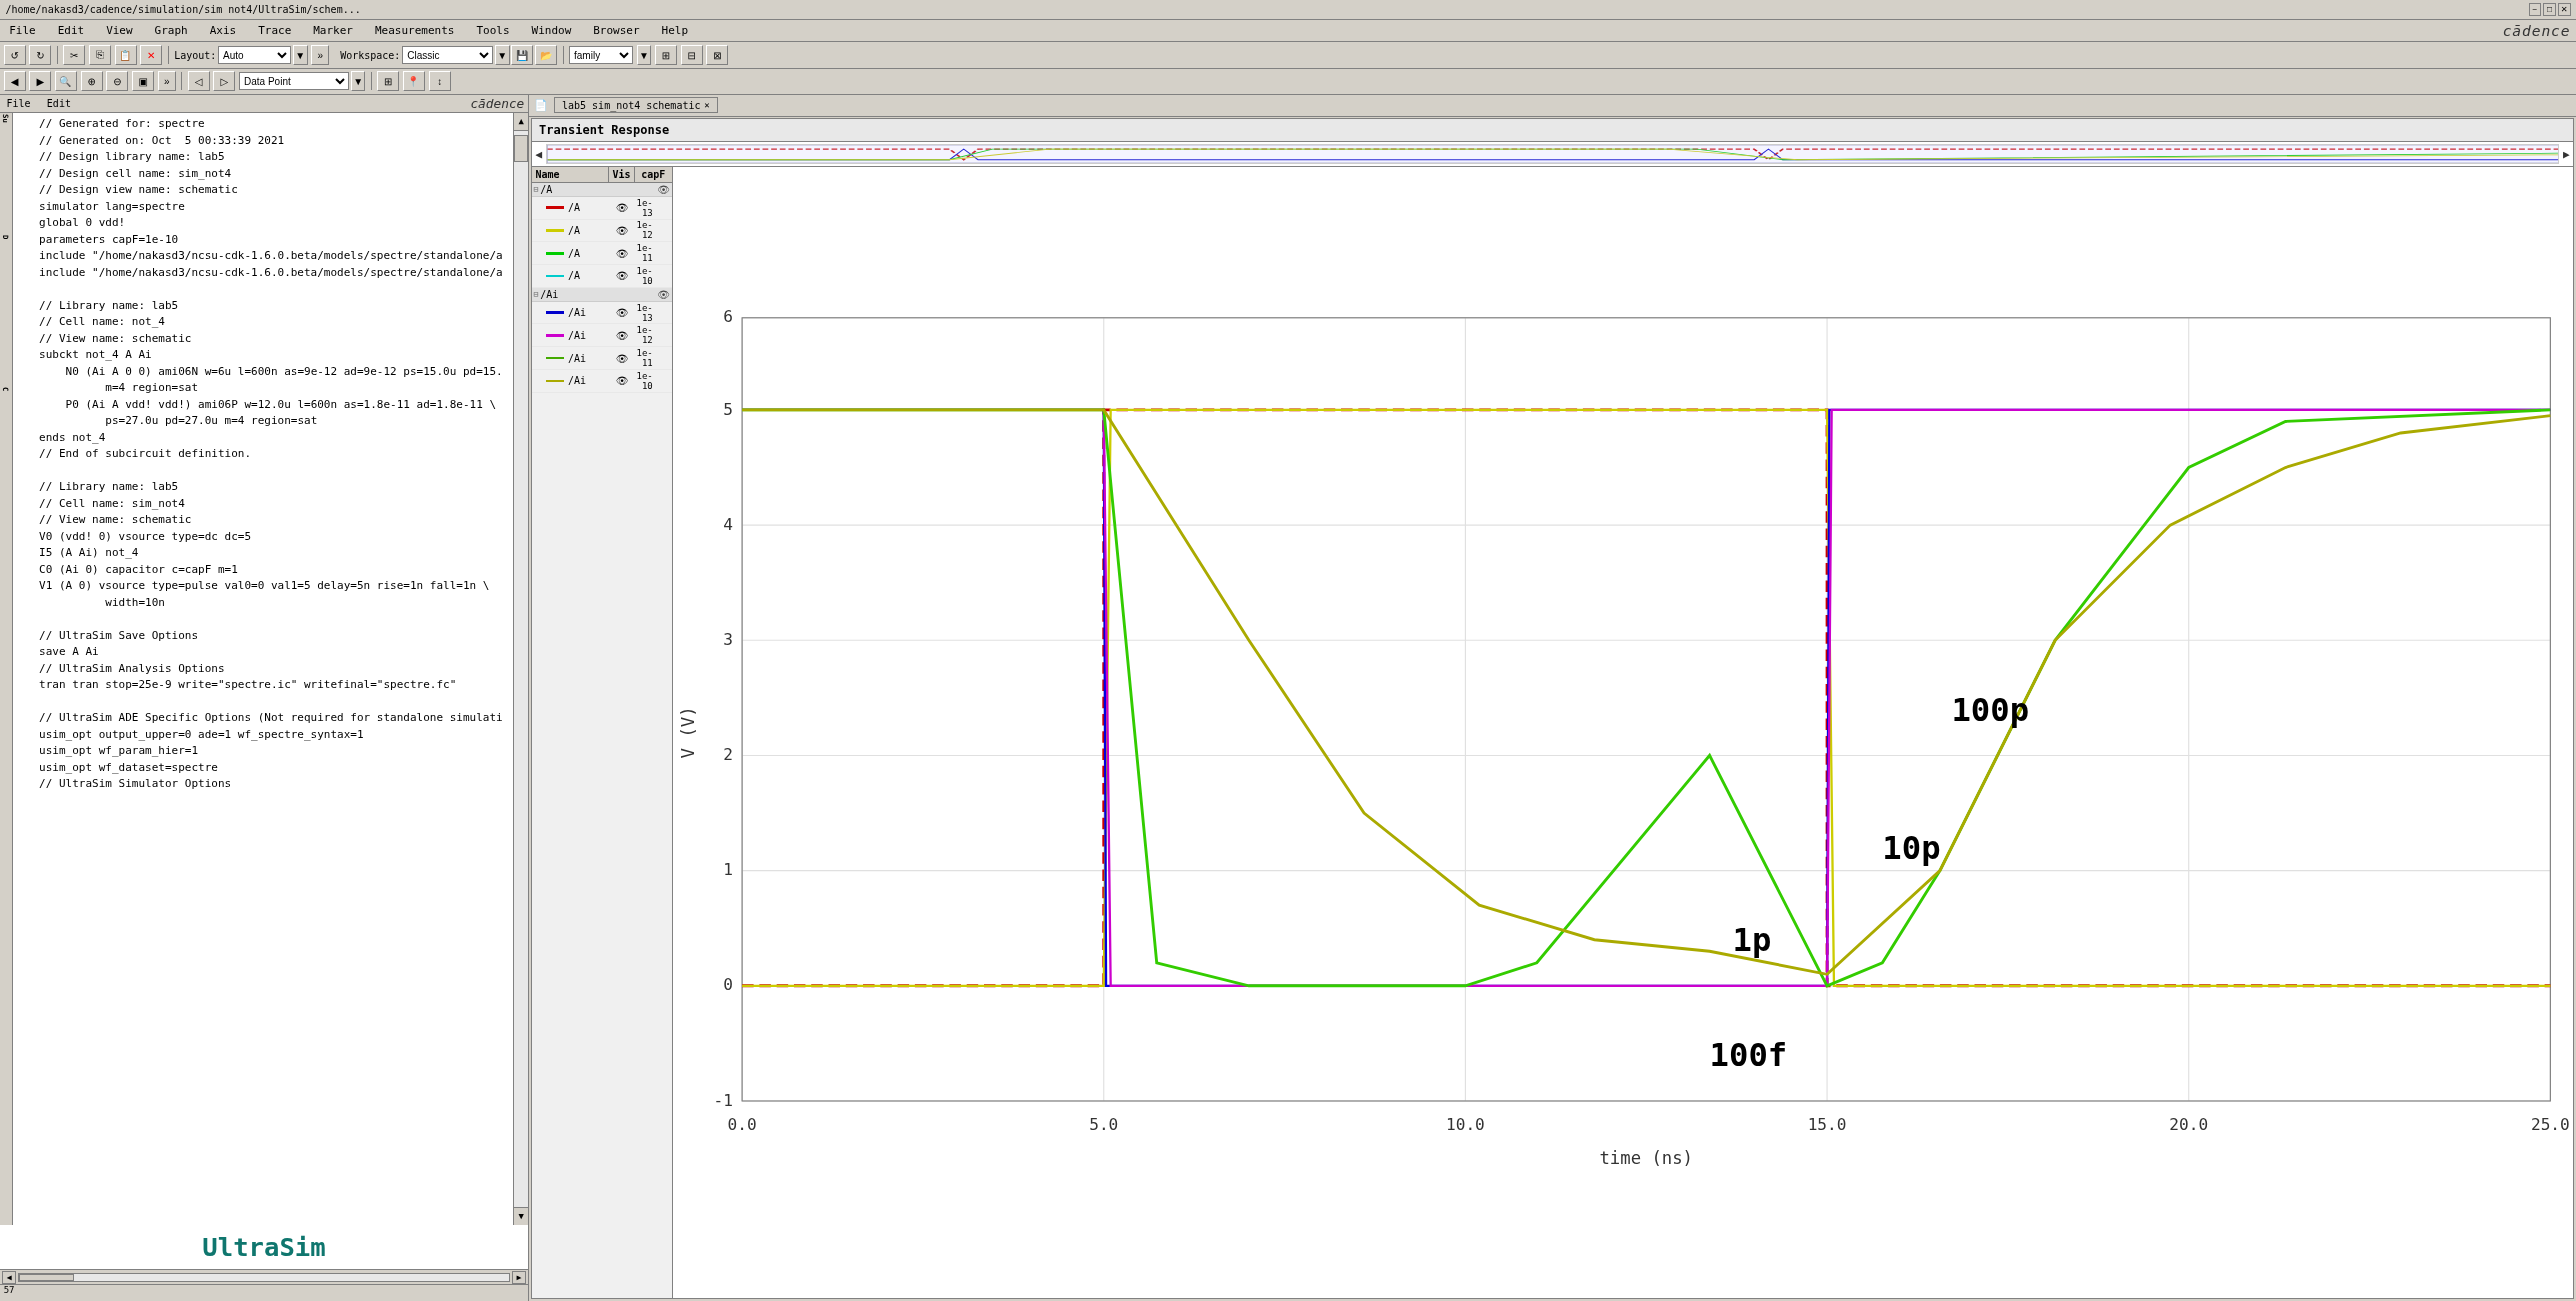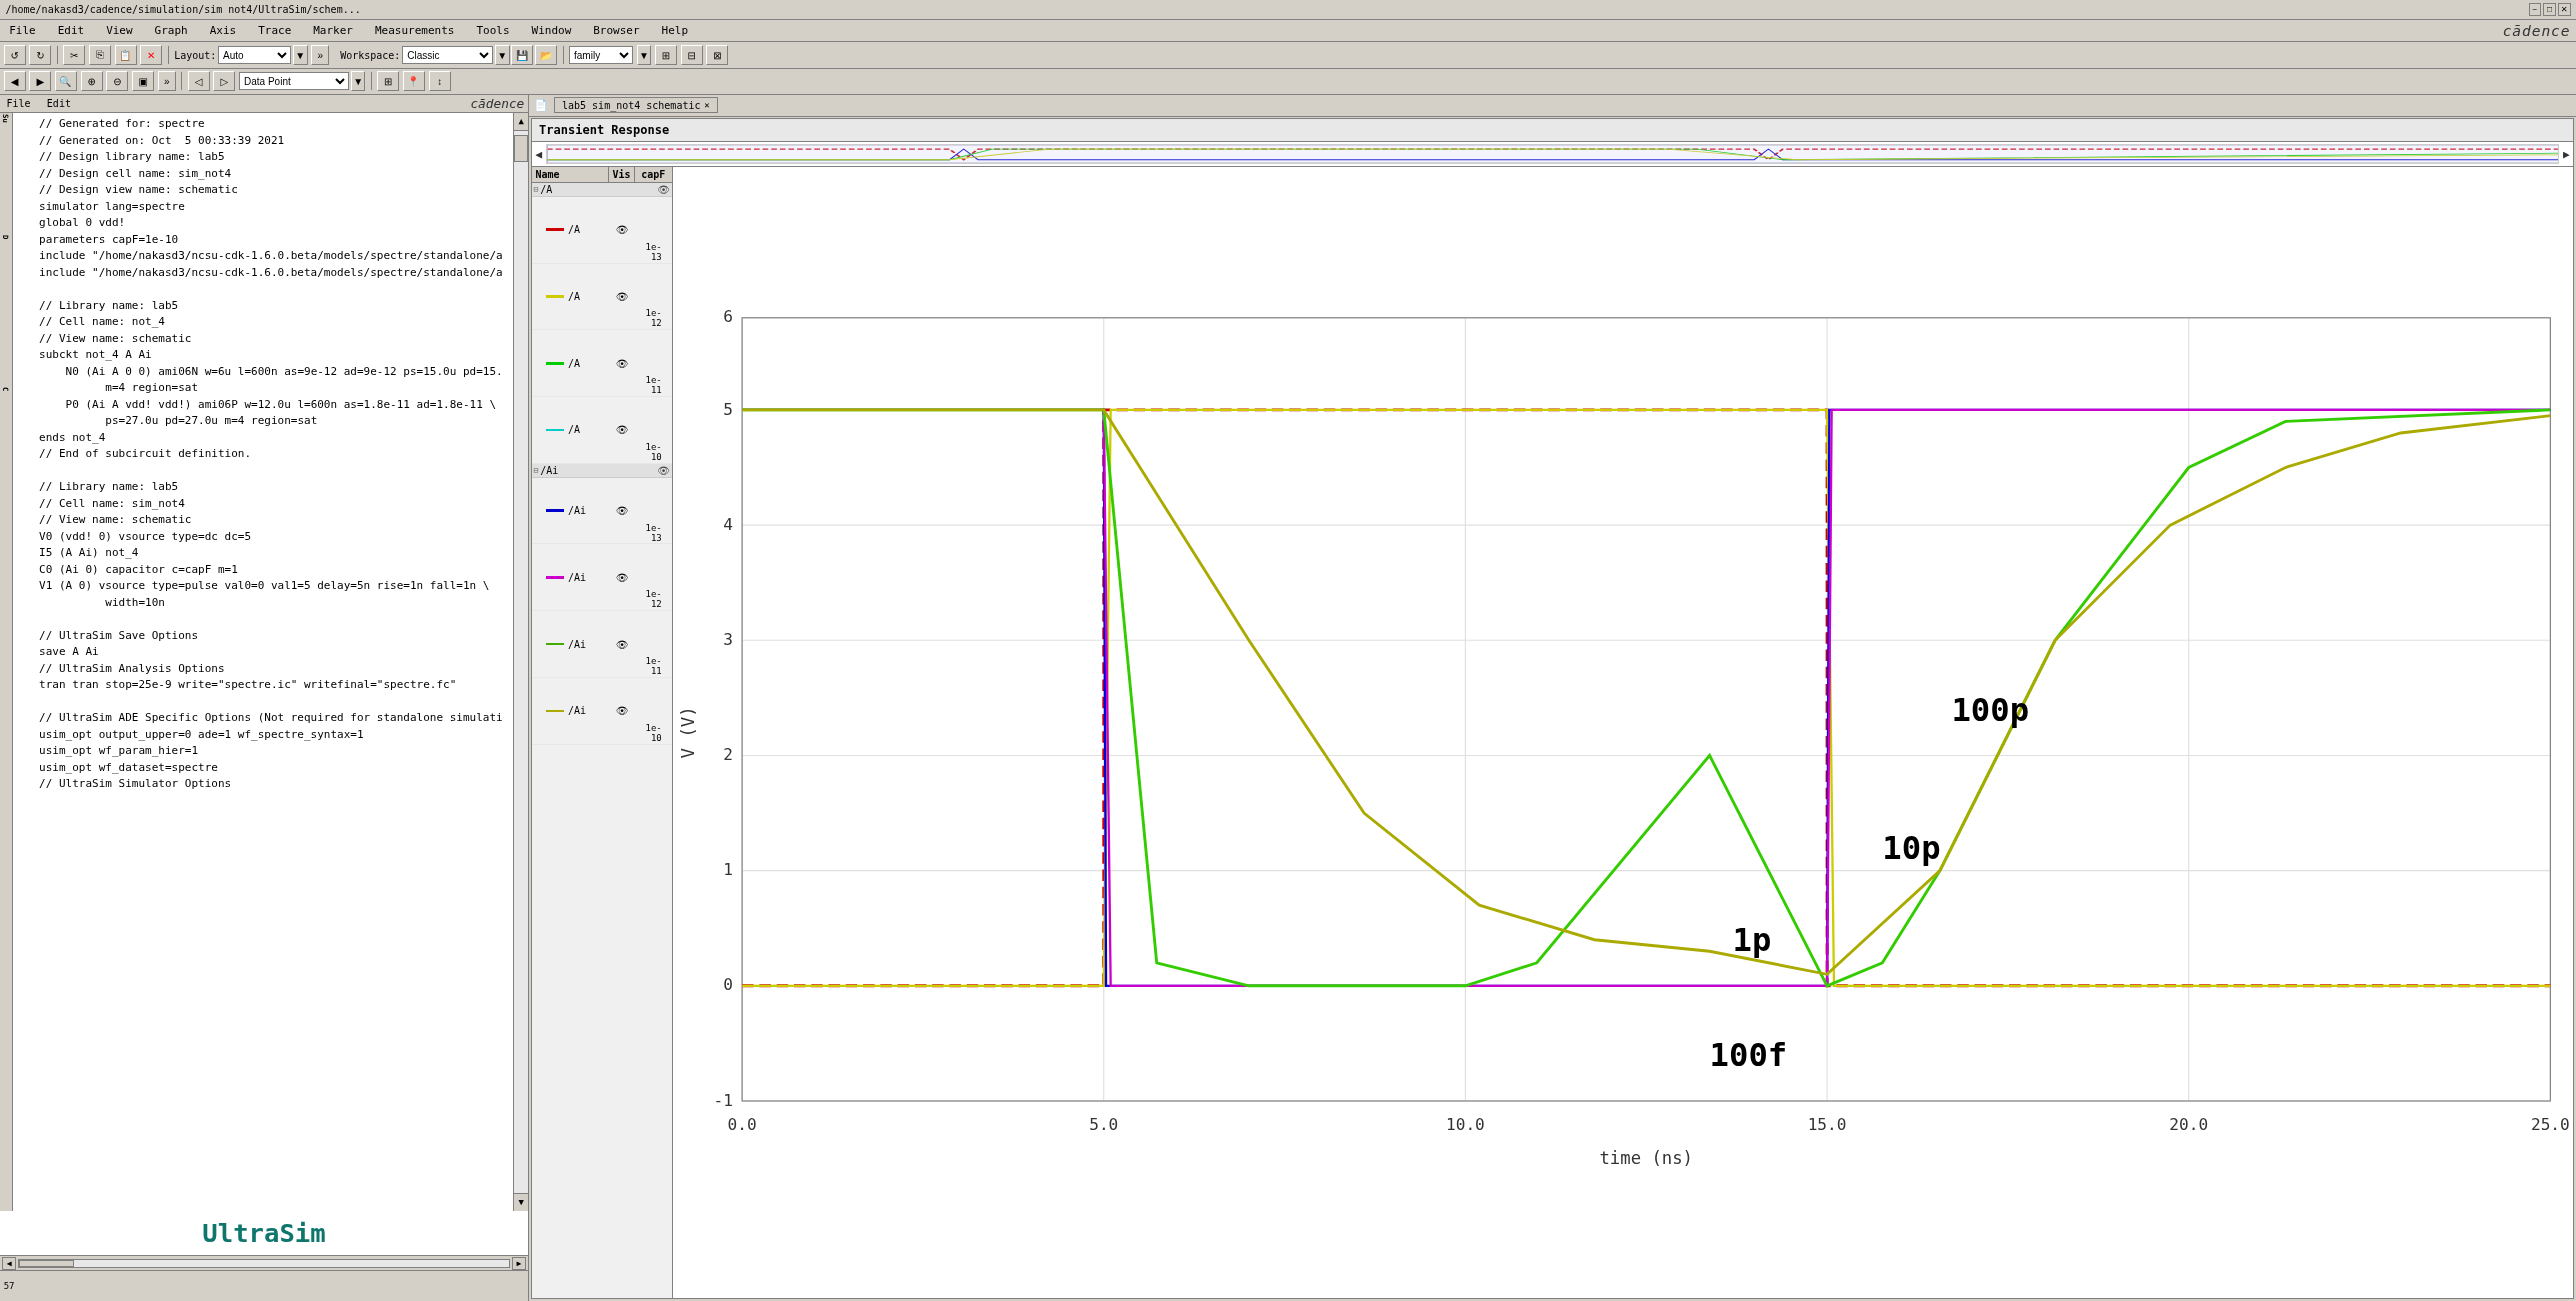--- a/index.html
+++ b/index.html
@@ -211,21 +211,21 @@
       padding: 0.9px 0;
     }
     .signal-color-bar {
       width: 18px;
       height: 2.7px;
       margin-left: 14.6px;
       margin-right: 1.8px;
     }
     .signal-name-cell { flex: 1; padding: 0.9px 1.8px; font-size: 10px; white-space: nowrap; overflow: hidden; }
     .signal-vis-cell { width: 25.6px; text-align: center; }
-    .signal-capf-cell { width: 37px; text-align: right; padding-right: 10px; font-size: 9px; margin-top: 44px; }
+    .signal-capf-cell { width: 37px; text-align: right; padding-right: 19px; font-size: 9px; }
 
     
     .navigator-bar {
       height: 25.6px;
       background: #fff;
       border-bottom: 0.9px solid #808080;
       display: flex;
       align-items: center;
       padding: 0 1.8px;
       gap: 1.8px;
@@ -418,21 +418,21 @@
 
     <div class="ultrasim-label">UltraSim</div>
 
     <div style="height:14.6px;background:#d4d0c8;border-top:0.9px solid #808080;display:flex;align-items:center;padding:0 1.8px;">
       <div style="width:14.6px;height:12.8px;background:#d4d0c8;border:0.9px solid #808080;cursor:pointer;font-size:8.2px;display:flex;align-items:center;justify-content:center;">◀</div>
       <div style="flex:1;height:9px;background:#e8e8e8;border:0.9px solid #808080;position:relative;margin:0 1.8px;">
         <div style="width:55px;height:100%;background:#d4d0c8;border:0.9px solid #808080;position:absolute;left:0;"></div>
       </div>
       <div style="width:14.6px;height:12.8px;background:#d4d0c8;border:0.9px solid #808080;cursor:pointer;font-size:8.2px;display:flex;align-items:center;justify-content:center;">▶</div>
     </div>
-    <div style="height:31px;background:#d4d0c8;border-top:0.9px solid #808080;display:flex;align-items:center;padding:0 3.7px;font-size:9px;">
+    <div style="height:17px;background:#d4d0c8;border-top:0.9px solid #808080;display:flex;padding:0 3.7px;font-size:9px;">
       <span>57</span>
     </div>
   </div>
 
   <div class="right-panel">
 
     <div class="waveform-titlebar">
       <span style="font-size:11px;">📄</span>
       <div class="tab-item">
         <span>lab5 sim_not4 schematic</span>

